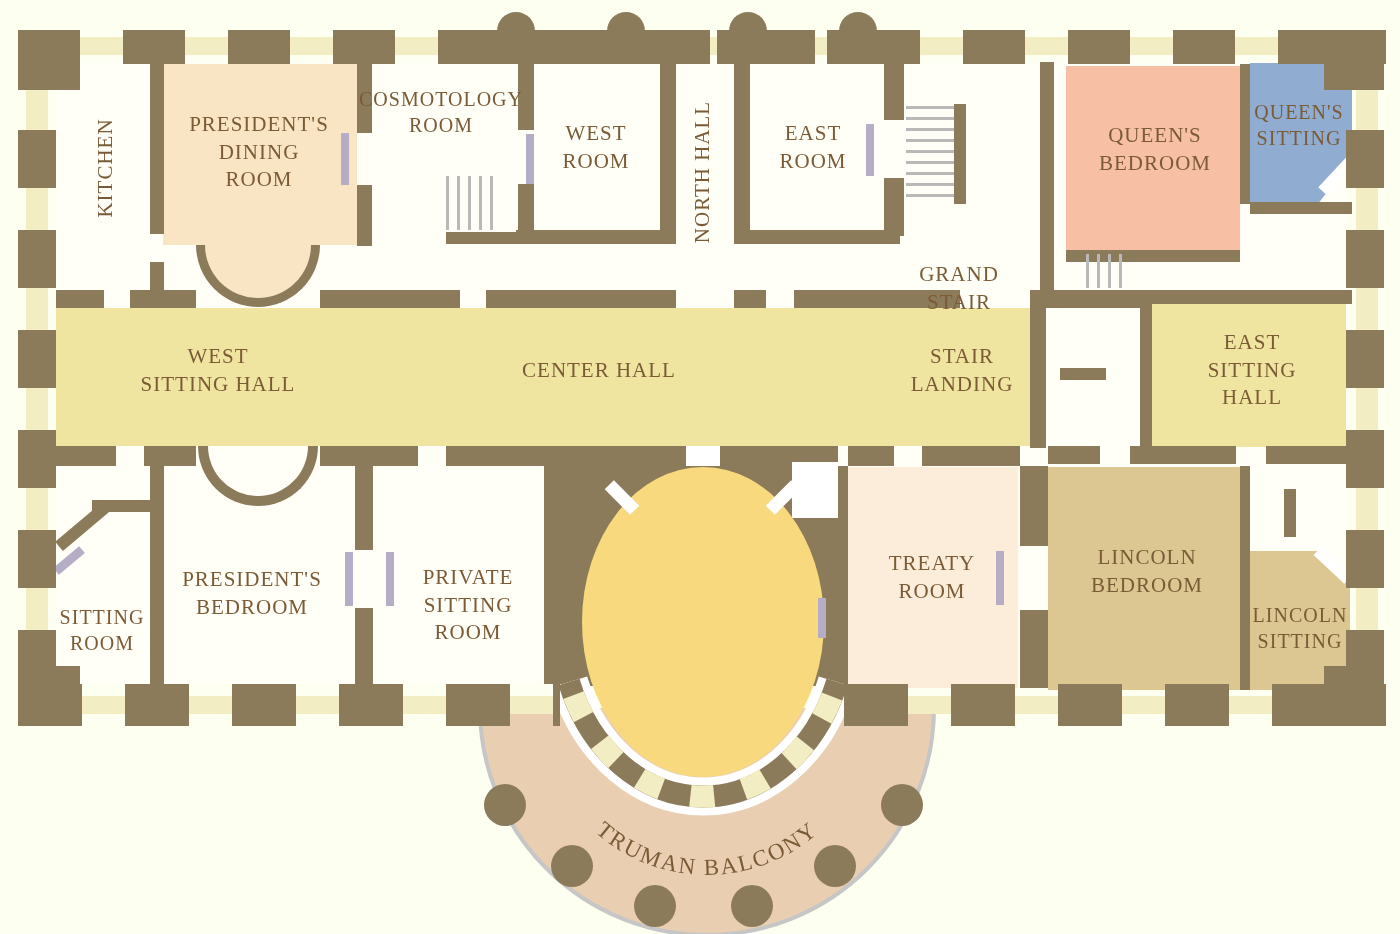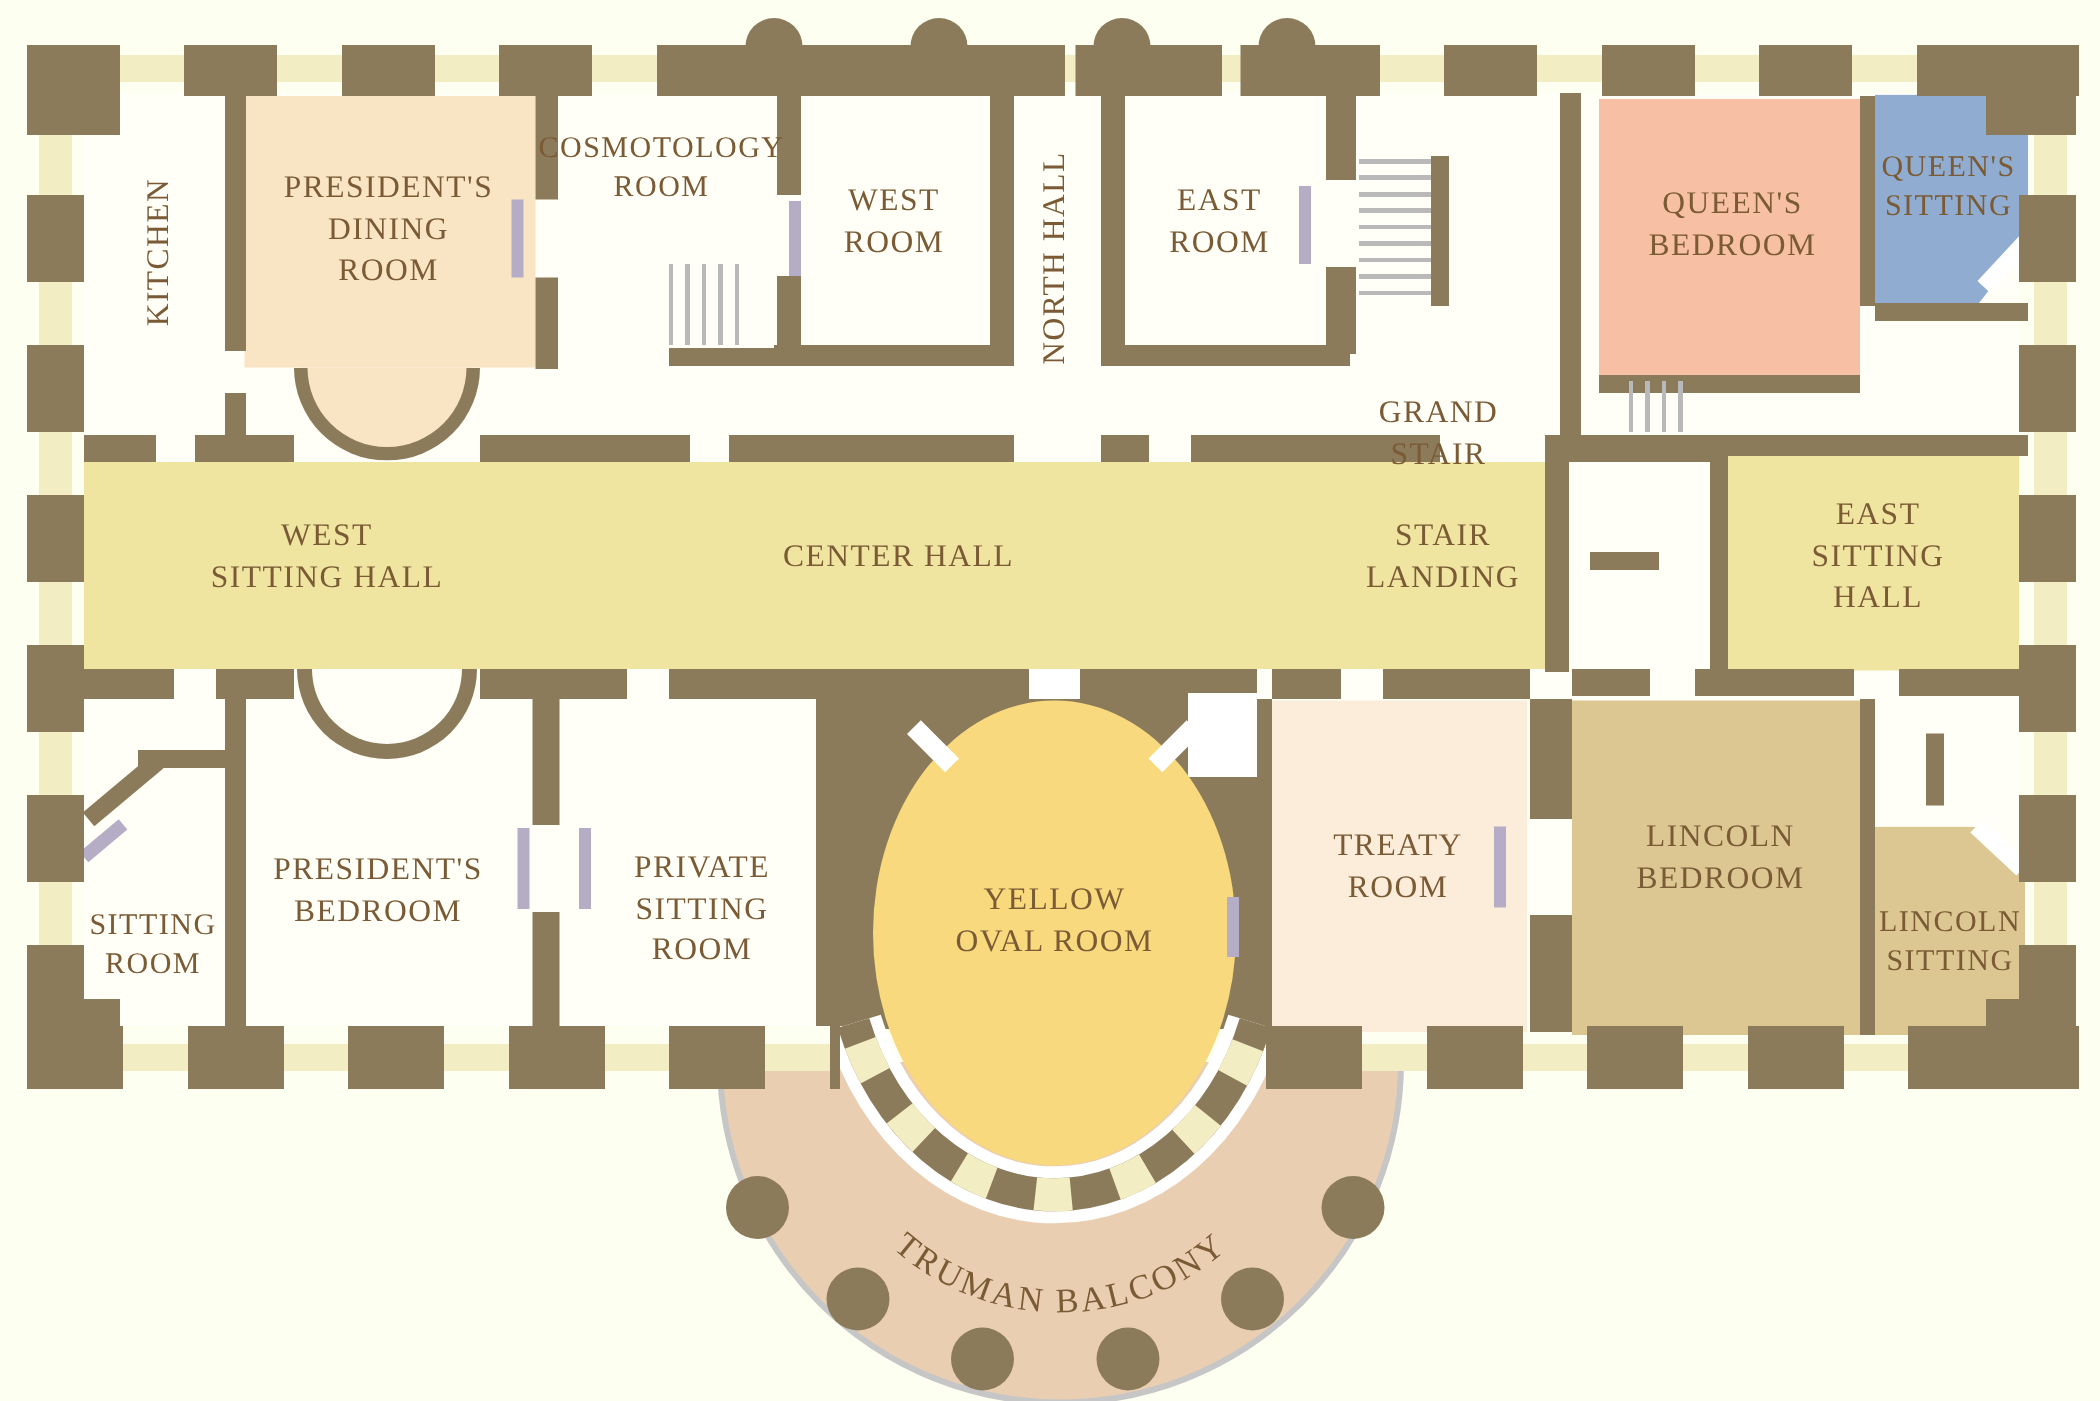--- a/index.html
+++ b/index.html
@@ -196,22 +196,20 @@
 LANDING</div>
   <div class="room-label" style="left:1252px;top:371px;">EAST
 SITTING HALL</div>
   <div class="room-label small" style="left:102px;top:630px;">SITTING
 ROOM</div>
   <div class="room-label" style="left:252px;top:594px;">PRESIDENT'S
 BEDROOM</div>
   <div class="room-label" style="left:468px;top:606px;">PRIVATE
 SITTING
 ROOM</div>
-  <div class="room-label" style="left:703px;top:614px;">YELLOW
-OVAL ROOM</div>
   <div class="room-label" style="left:932px;top:578px;">TREATY
 ROOM</div>
   <div class="room-label" style="left:1147px;top:572px;">LINCOLN
 BEDROOM</div>
   <div class="room-label small" style="left:1300px;top:628px;">LINCOLN
 SITTING</div>
 
 </div>
 
 </body></html>

